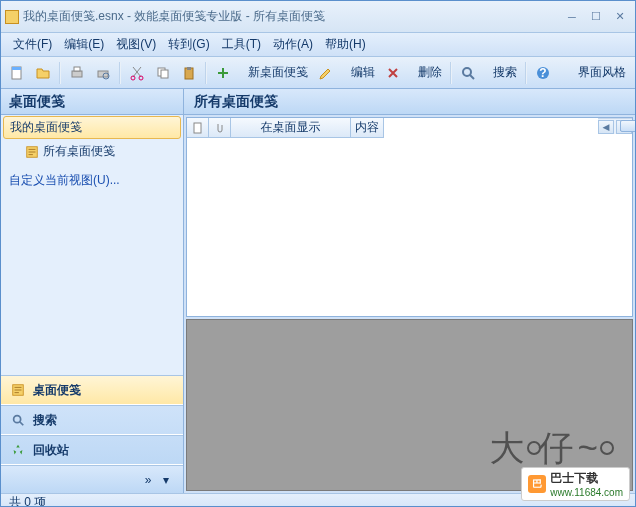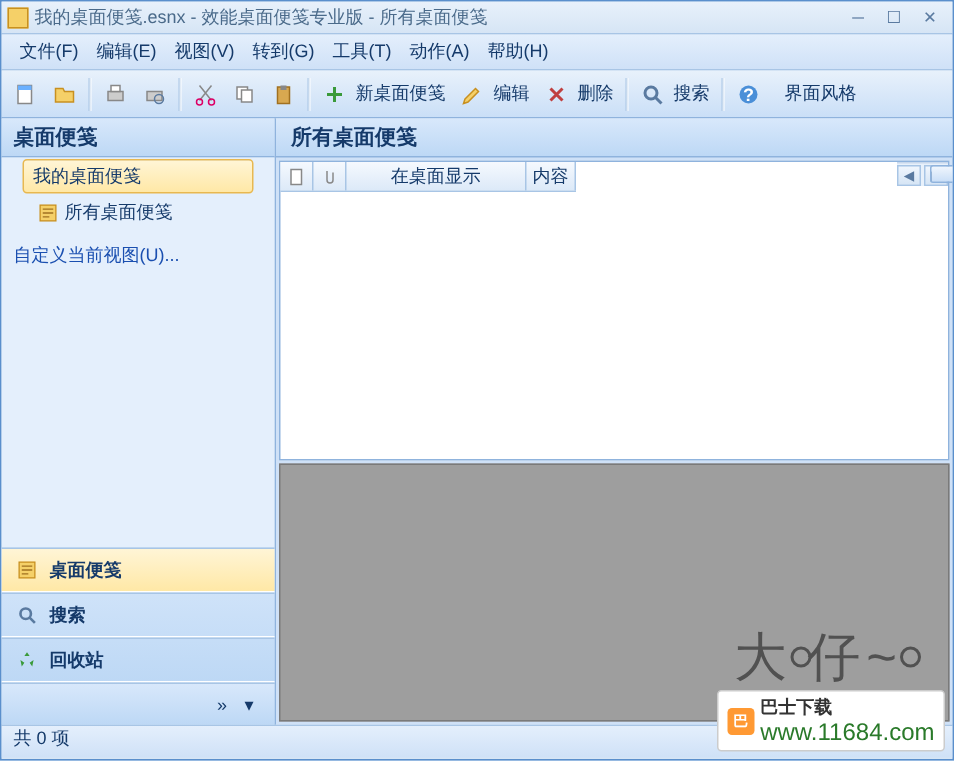--- a/index.html
+++ b/index.html
@@ -1,33 +1,33 @@
 <!DOCTYPE html>
 <html><head>
 <meta charset="utf-8">
 <style>
 *{box-sizing:border-box;margin:0;padding:0;font-family:"Microsoft YaHei","SimSun",sans-serif;font-size:12px}
 body{background:#d6e5f5;width:636px;height:507px;overflow:hidden;border:1px solid #5a8fcc}
-.titlebar{height:22px;background:linear-gradient(#e8f1fb,#d6e5f5);display:flex;align-items:center;padding:0 4px;border-bottom:1px solid #a8c5e5}
+.titlebar{height:32px;background:linear-gradient(#e8f1fb,#d6e5f5);display:flex;align-items:center;padding:0 4px;border-bottom:1px solid #a8c5e5}
 .titlebar .ticon{width:14px;height:14px;background:#f5d068;border:1px solid #c89020;margin-right:4px}
 .titlebar .ttext{flex:1;color:#4a6a8a}
 .winbtn{width:22px;height:16px;display:flex;align-items:center;justify-content:center;color:#5a7aa0;cursor:pointer;margin-left:2px;font-size:11px}
 .menubar{height:24px;background:linear-gradient(#e4effc,#cfe1f7);display:flex;align-items:center;padding:0 6px;border-bottom:1px solid #a8c5e5}
 .menuitem{padding:2px 6px;color:#153a6a;cursor:pointer}
 .toolbar{height:32px;background:linear-gradient(#e8f1fb,#cadff7);display:flex;align-items:center;padding:0 4px;border-bottom:1px solid #8fb3dd;gap:2px}
 .tbtn{min-width:24px;height:24px;display:flex;align-items:center;justify-content:center;cursor:pointer;border:1px solid transparent;border-radius:2px;padding:0 3px;color:#153a6a}
 .tsep{width:2px;height:22px;background:linear-gradient(90deg,#a8c5e5,#fff);margin:0 2px}
 .tbtn svg{width:16px;height:16px}
-.tbtn .lbl{margin-left:6px}
+.tbtn .lbl{margin-left:17px}
 .workspace{display:flex;height:404px}
 .sidebar{width:183px;background:linear-gradient(#cfe1f7,#b8d4f2);border-right:1px solid #8fb3dd;display:flex;flex-direction:column}
 .panel-head{height:26px;background:linear-gradient(#d8e8fb,#bdd8f5);border-bottom:1px solid #8fb3dd;display:flex;align-items:center;padding:0 8px;color:#153a6a;font-weight:bold;font-size:14px}
 .panel-body{flex:1;background:#e4effc;overflow:auto}
 .treeitem{padding:3px 8px;color:#153a6a;cursor:pointer}
-.treeitem.sel{background:linear-gradient(#fff5d6,#ffe8a6);border:1px solid #e8b850;border-radius:3px;margin:1px 14px;padding:2px 6px}
+.treeitem.sel{background:linear-gradient(#fff5d6,#ffe8a6);border:1px solid #e8b850;border-radius:3px;margin:1px 2px;padding:2px 6px}
 .treeitem.child{padding-left:24px;display:flex;align-items:center;gap:4px}
 .treeitem.link{color:#1a4fb0;padding-left:8px;margin-top:6px}
 .navbtns{background:linear-gradient(#d8e8fb,#bdd8f5)}
 .navbtn{height:30px;display:flex;align-items:center;padding:0 10px;gap:8px;color:#153a6a;font-weight:bold;cursor:pointer;border-top:1px solid #a8c5e5;border-bottom:1px solid #fff}
 .navbtn.active{background:linear-gradient(#fff5d6,#ffe8a6)}
 .navfoot{height:28px;background:linear-gradient(#d8e8fb,#bdd8f5);display:flex;align-items:center;justify-content:flex-end;padding:0 8px;border-top:1px solid #a8c5e5}
 .chev{width:18px;height:18px;display:flex;align-items:center;justify-content:center;cursor:pointer;color:#153a6a}
 .main{flex:1;display:flex;flex-direction:column;background:#cfe1f7}
 .main-head{height:26px;background:linear-gradient(#d8e8fb,#bdd8f5);border-bottom:1px solid #8fb3dd;display:flex;align-items:center;padding:0 10px;color:#153a6a;font-weight:bold;font-size:14px}
 .listarea{background:#fff;height:200px;border:1px solid #8fb3dd;margin:2px;display:flex;}
@@ -228,15 +228,15 @@
 </div>
 
 <div class="statusbar">
   <span>共 0 项</span>
 </div>
 
 <div class="dlbadge">
   <div class="logo">巴</div>
   <div>
     <div style="color:#333;font-weight:bold">巴士下载</div>
-    <div style="color:#2a7a2a;font-size:16px">www.11684.com</div>
+    <div style="color:#2a7a2a;font-size:10px">www.11684.com</div>
   </div>
 </div>
 
 </body></html>

